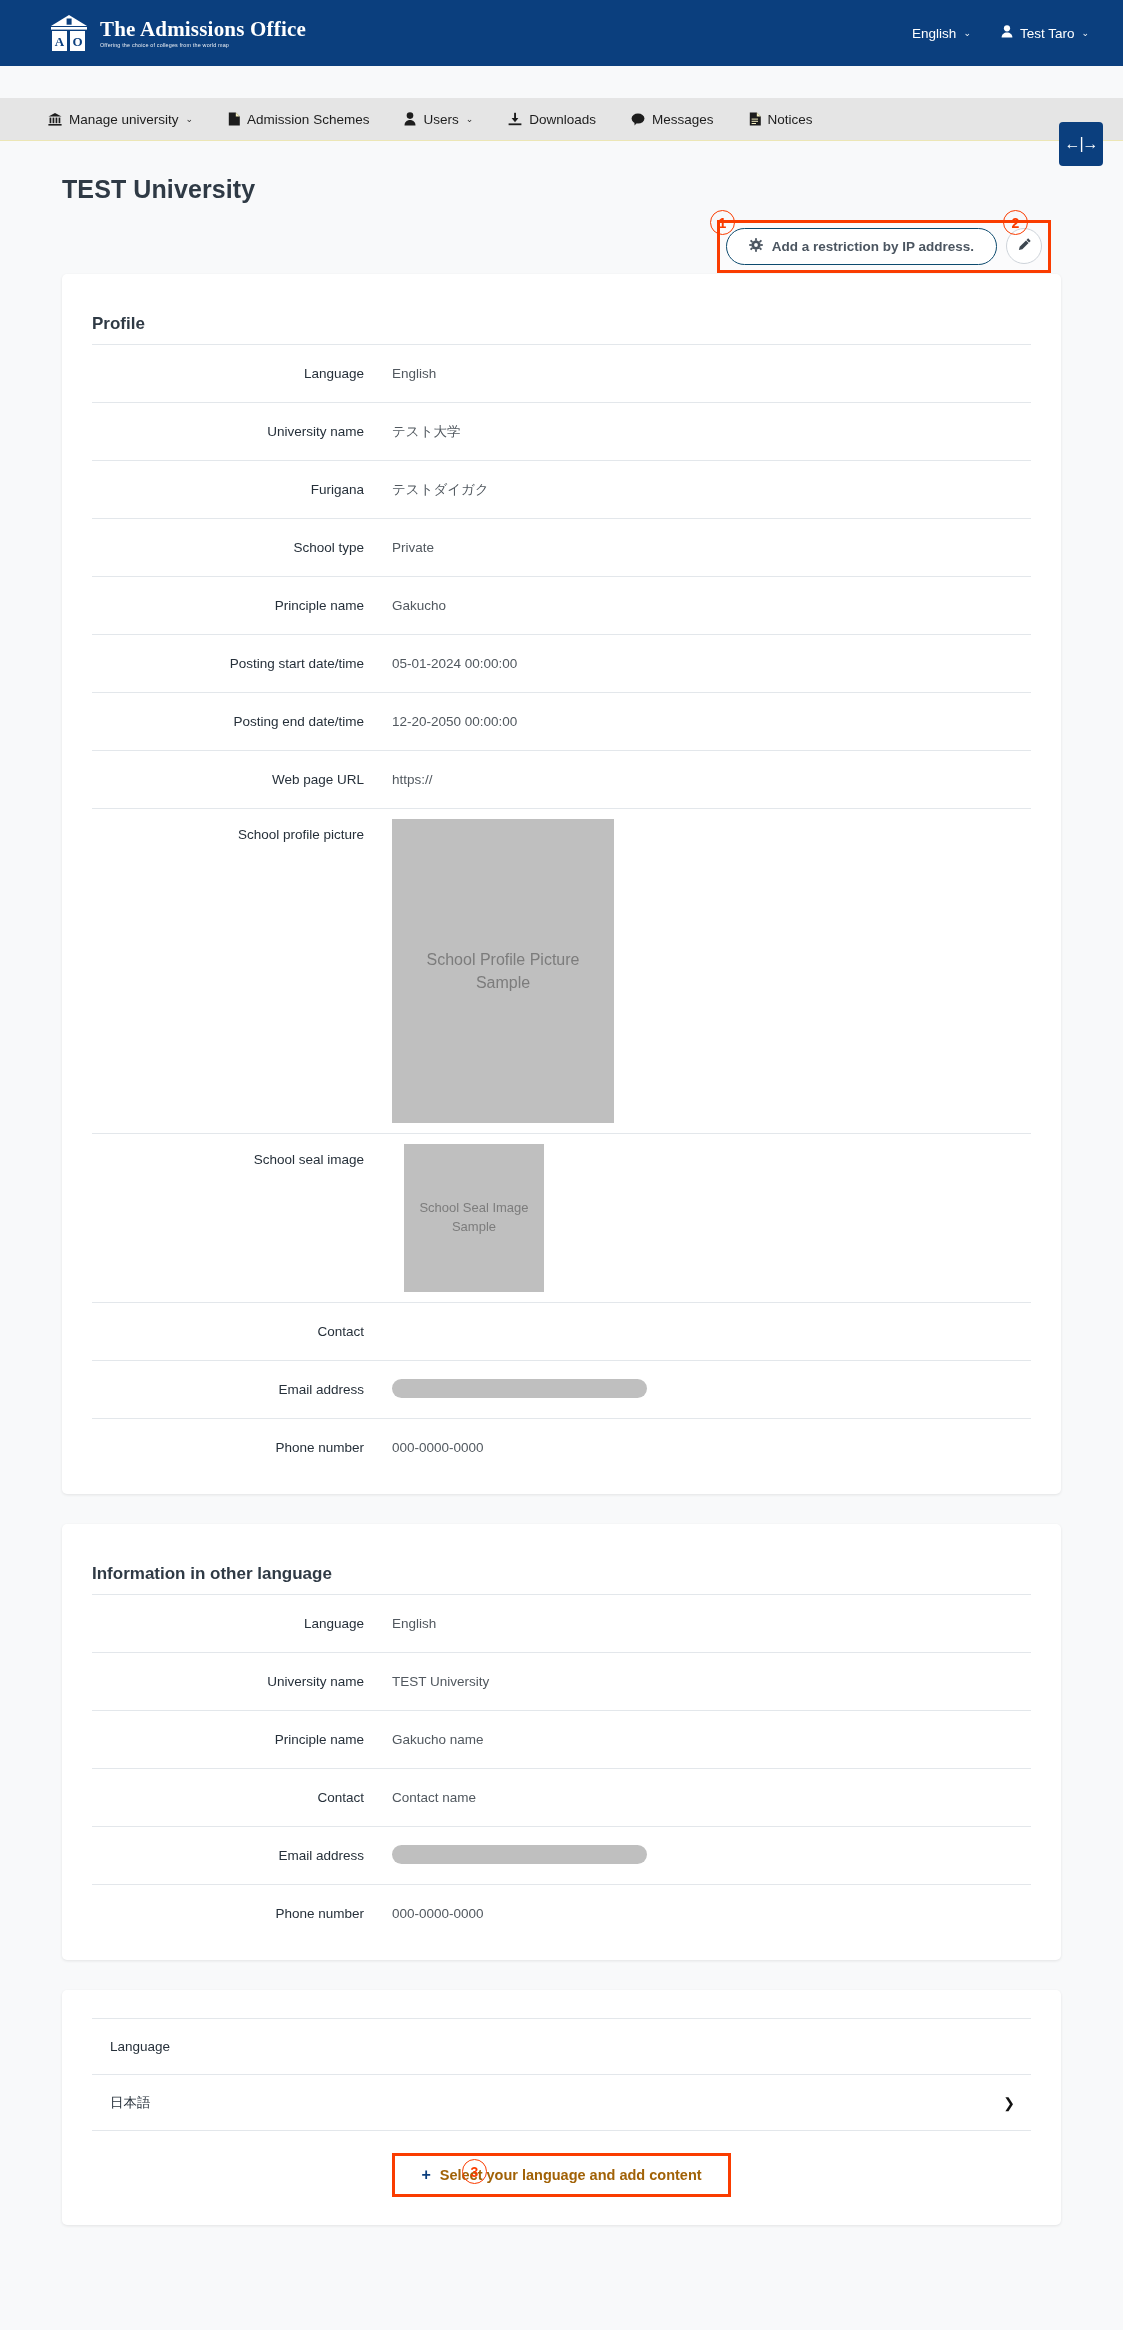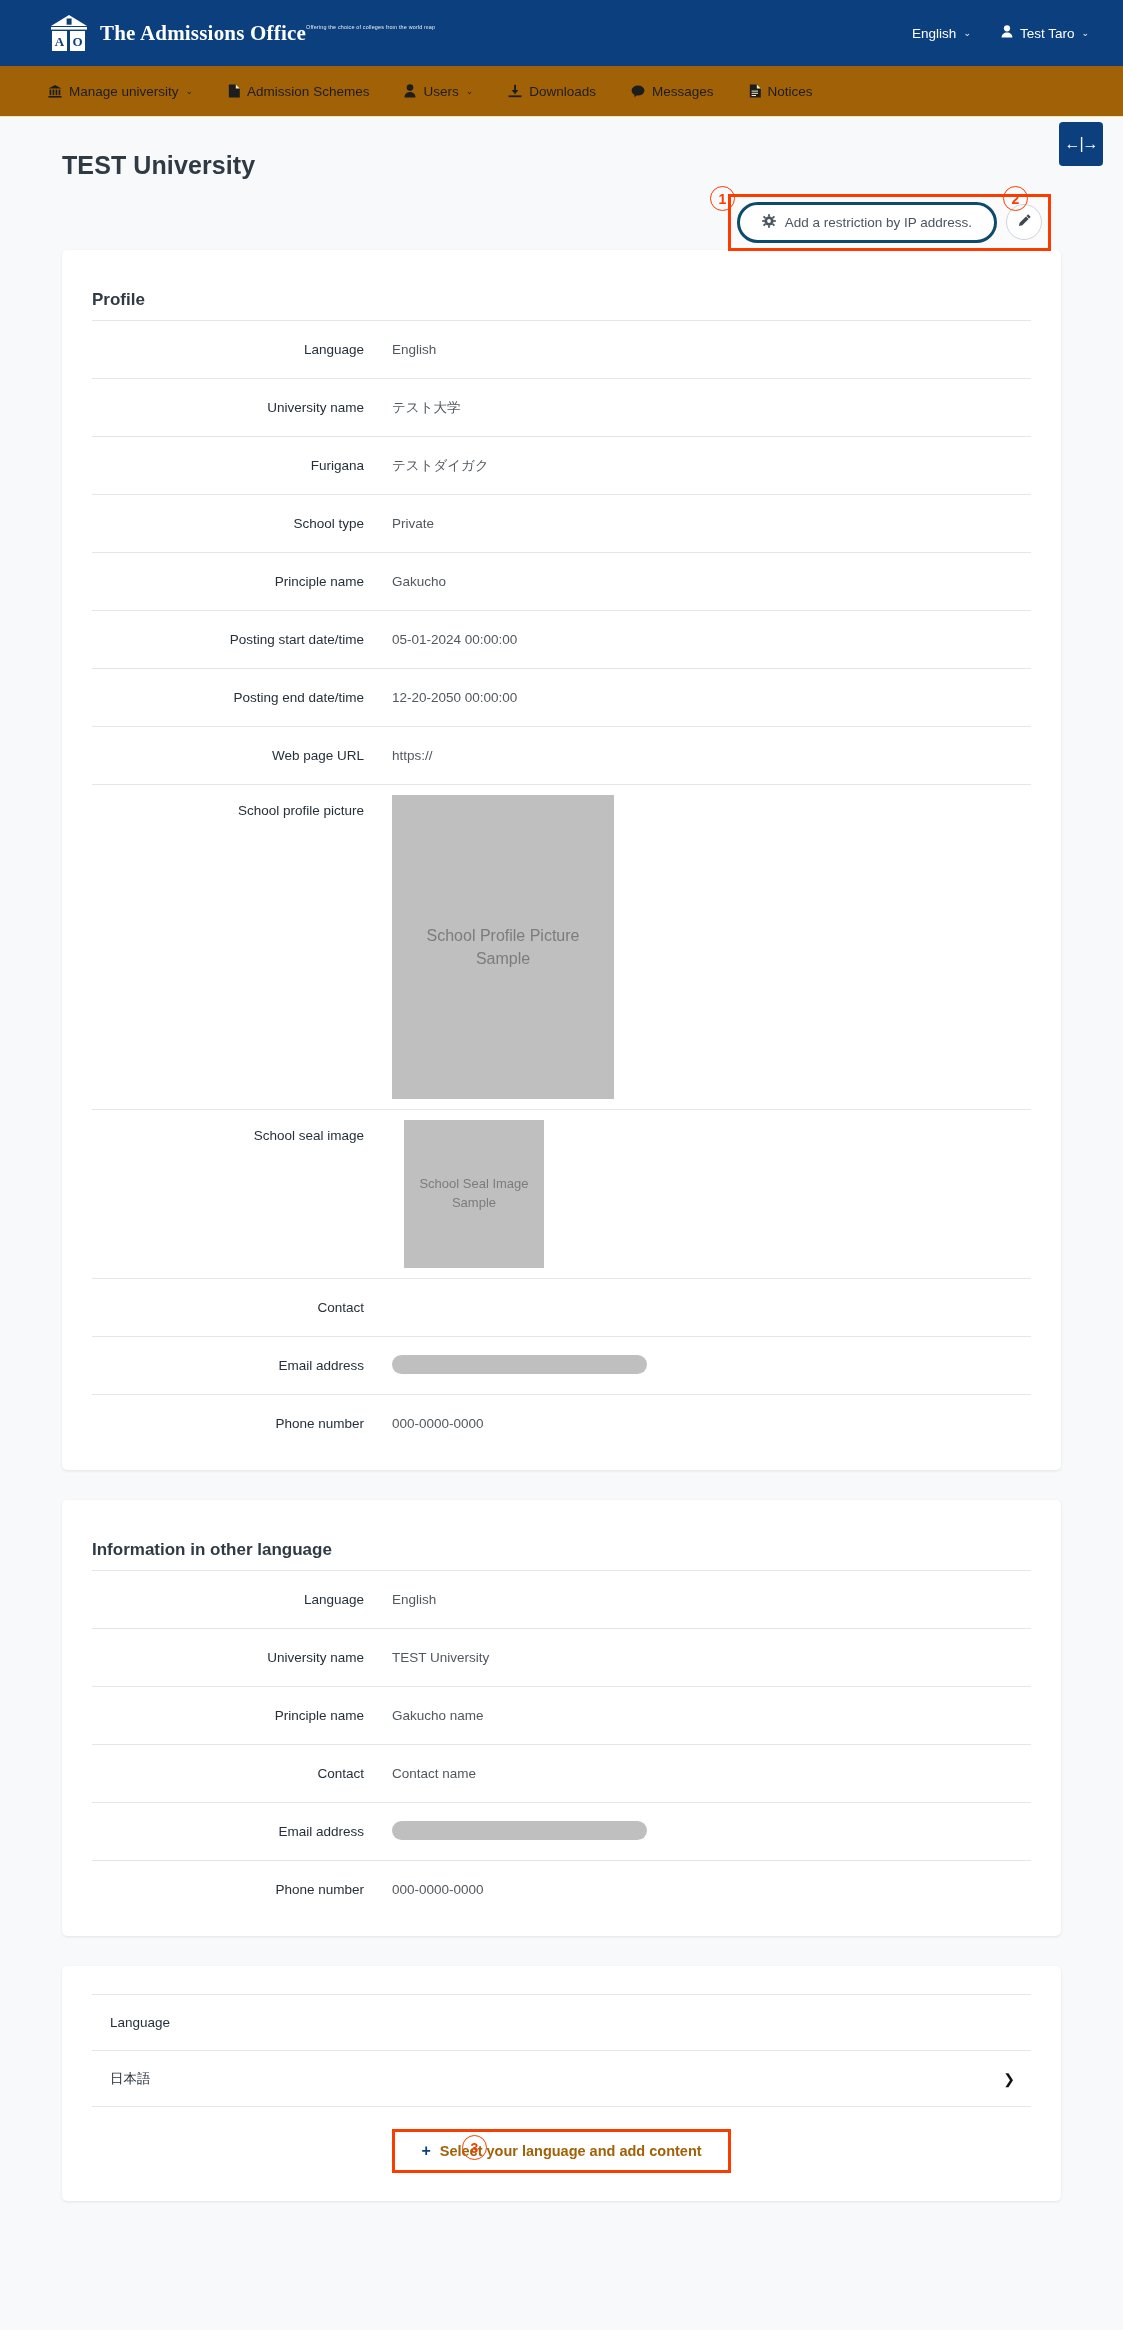--- a/index.html
+++ b/index.html
@@ -18,21 +18,21 @@
   .topbar {
     height: 66px;
     background: #0b3f7e;
     display: flex;
     align-items: center;
     padding: 0 34px 0 48px;
     position: relative;
   }
   .brand { display: flex; align-items: center; gap: 10px; }
   .brand-mark { width: 42px; height: 42px; flex: 0 0 42px; }
-  .brand-text { display: flex; flex-direction: row; justify-content: center; }
+  .brand-text { display: flex; flex-direction: column; justify-content: center; }
   .brand-title {
     color: #ffffff;
     font-family: "Liberation Serif", "DejaVu Serif", serif;
     font-size: 21px;
     font-weight: bold;
     letter-spacing: .2px;
     line-height: 1.05;
   }
   .brand-tagline {
     color: #ffffff;
@@ -54,27 +54,28 @@
     display: flex;
     align-items: center;
     gap: 7px;
     cursor: pointer;
     white-space: nowrap;
   }
   .caret { font-size: 9px; line-height: 1; opacity: .95; }
 
   
   .navbar {
-    height: 51px;
-    background: #a16207;
+    height: 43px;
+    background: #e5e5e5;
     display: flex;
     align-items: center;
     padding-left: 48px;
     gap: 35px;
     border-bottom: 1px solid #ece6b5;
+    margin-top: 32px;
   }
   .nav-item {
     display: flex;
     align-items: center;
     gap: 7px;
     font-size: 13.5px;
     color: #1d1d1d;
     cursor: pointer;
     white-space: nowrap;
   }
@@ -122,31 +123,32 @@
   .action-box {
     border: 3px solid #fa3c00;
     padding: 5px 6px;
     display: flex;
     align-items: center;
     gap: 9px;
     background: #fbfbfc;
     margin-right: 24px;
   }
   .ip-btn {
-    border: 3px solid #0c4a6e;
+    border: 1px solid #0c4a6e;
     border-radius: 22px;
     background: #ffffff;
     padding: 9px 22px;
     font-size: 13.5px;
     color: #4b5560;
     display: flex;
     align-items: center;
     gap: 9px;
     cursor: pointer;
     white-space: nowrap;
+    font-weight: bold;
   }
   .edit-btn {
     width: 36px;
     height: 36px;
     border-radius: 50%;
     border: 1px solid #ced4da;
     background: #ffffff;
     display: flex;
     align-items: center;
     justify-content: center;

